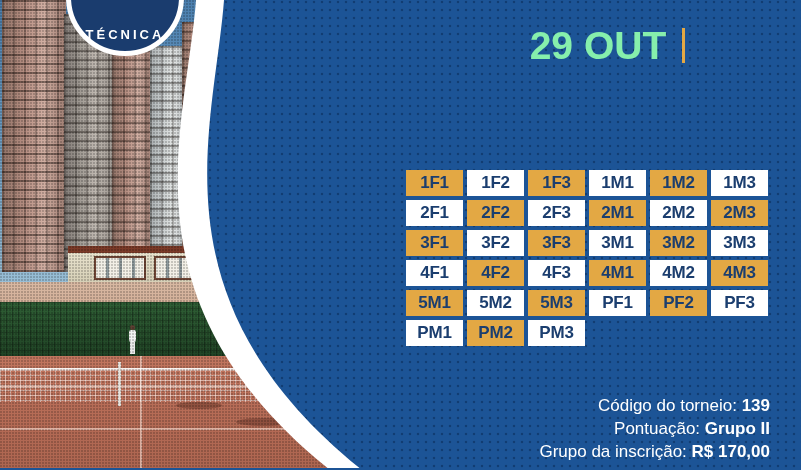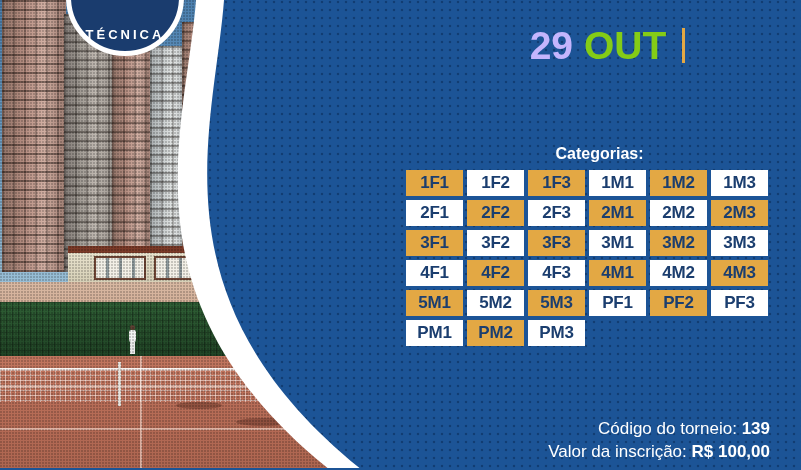--- a/index.html
+++ b/index.html
@@ -167,22 +167,22 @@
   .dates {
     position:absolute; left:0; top:26px; width:403px;
     display:flex; align-items:stretch; justify-content:center;
   }
   .date-block { text-align:center; padding:0 16px; }
   .date-label {
     color:#ffffff; font-size:16px; font-weight:bold;
     letter-spacing:.2px; margin-bottom:4px;
   }
   .date-value { font-size:39px; font-weight:bold; line-height:1; white-space:nowrap; }
-  .date-day { color:#c4b5fd;margin-top:23px; }
-  .date-mon { color:#84cc16;margin-left:11px; }
+  .date-day { color:#86efac;margin-top:23px; }
+  .date-mon { color:#86efac;margin-left:11px; }
   .date-divider { width:3px; background:#e3a844; margin:2px 0 2px 0; align-self:stretch; }
 
   
   .cat-title {
     position:absolute; left:0; top:145px; width:403px;
     text-align:center; color:#ffffff; font-size:16px; font-weight:bold;
   }
   .grid {
     position:absolute; left:8px; top:170px; width:366px;
     display:flex; flex-wrap:wrap; gap:4px;
@@ -282,21 +282,20 @@
 
     <div class="dates">
       <div class="date-block">
         <div class="date-value">
           <span class="date-day">29</span><span class="date-mon">OUT</span>
         </div>
       </div>
       <div class="date-divider"></div>
     </div>
 
-    <div class="cat-title">Categorias:</div>
 
     <div class="grid" id="cat-grid">
         <div class="cell orange">1F1</div>
         <div class="cell white">1F2</div>
         <div class="cell orange">1F3</div>
         <div class="cell white">1M1</div>
         <div class="cell orange">1M2</div>
         <div class="cell white">1M3</div>
         <div class="cell white">2F1</div>
         <div class="cell orange">2F2</div>
@@ -326,19 +325,23 @@
         <div class="cell orange">PM2</div>
         <div class="cell white">PM3</div>
       </div>
 
     <div class="info">
       <div>
         <span class="lbl">Código do torneio:</span>
         <b>139</b>
       </div>
       <div>
-        <span class="lbl">Valor da inscrição:</span>
-        <b>R$ 100,00</b>
+        <span class="lbl">Pontuação:</span>
+        <b>Grupo II</b>
+      </div>
+      <div>
+        <span class="lbl">Grupo da inscrição:</span>
+        <b>R$ 170,00</b>
       </div>
     </div>
 
   </div>
 </div>
 
 </body></html>

